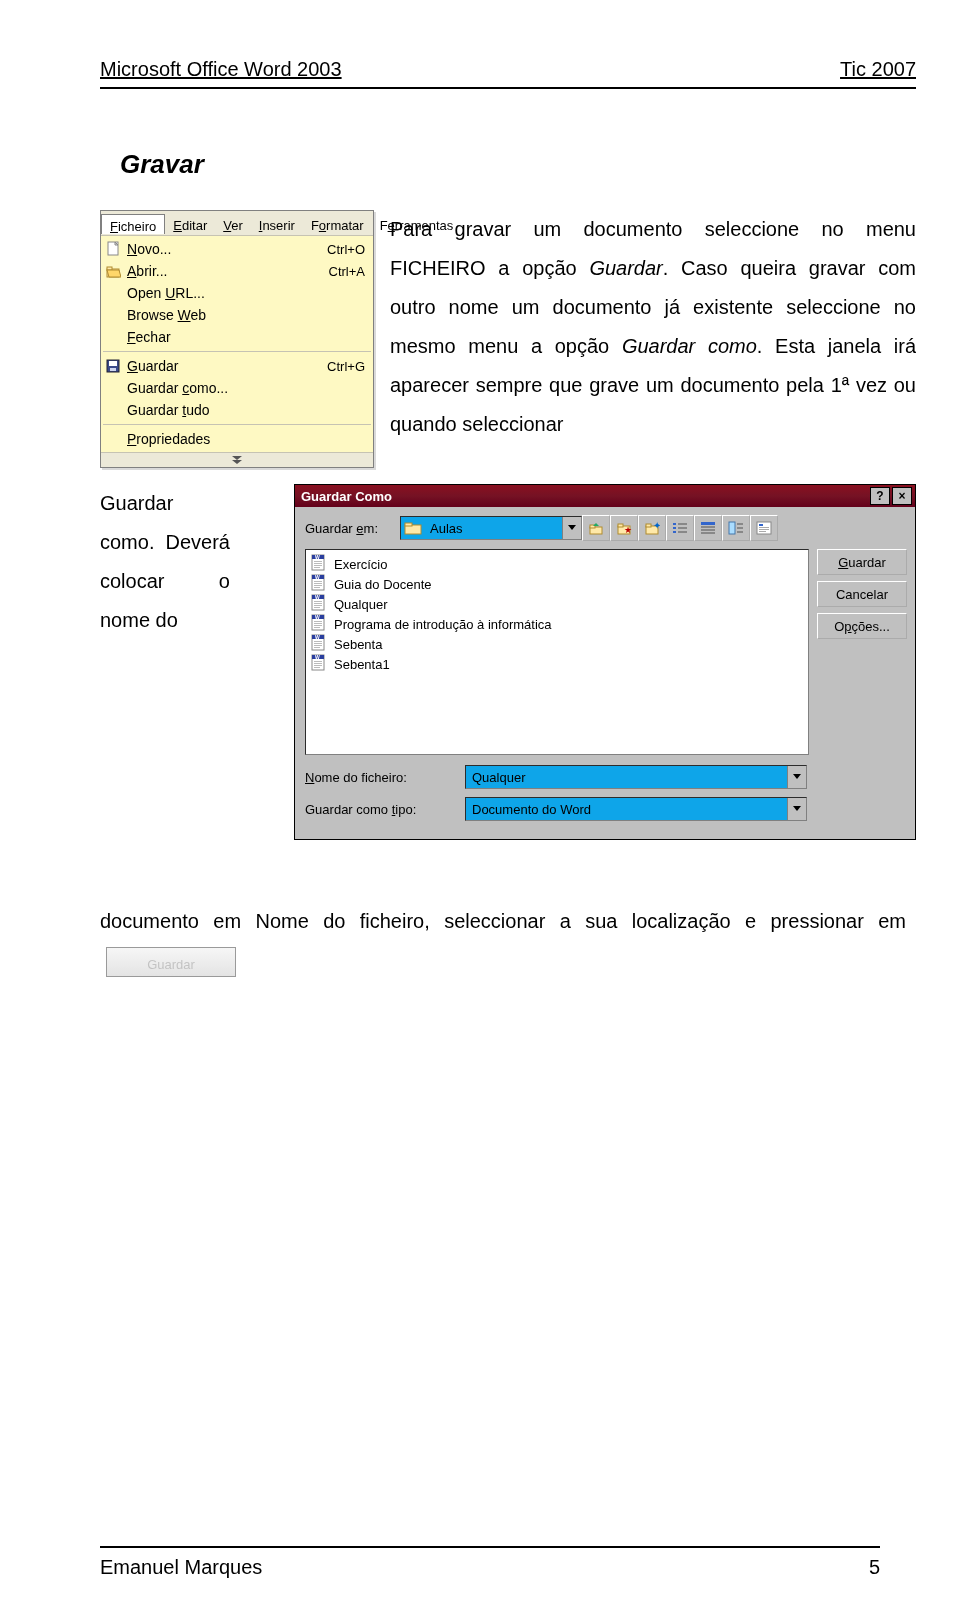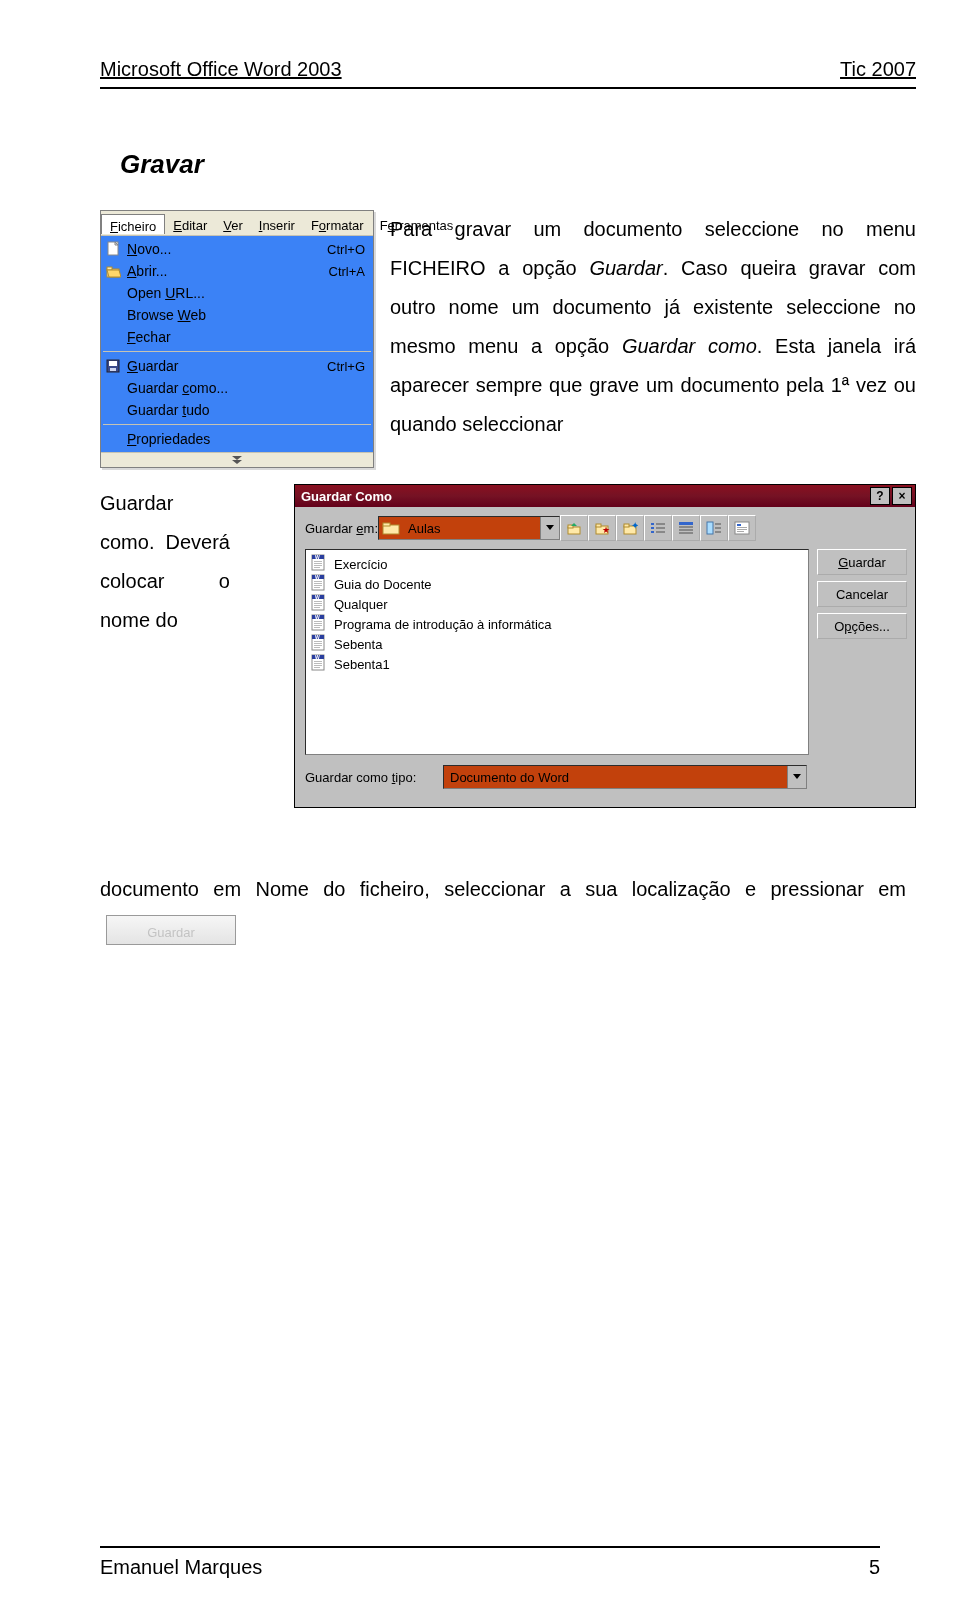--- a/index.html
+++ b/index.html
@@ -101,21 +101,21 @@
   }
   .menubar div {
     padding: 4px 8px 0 8px;
     font-size: 13px;
   }
   .menubar .active {
     background:#fff; border:1px solid #808080; border-bottom:none;
     position: relative; top:1px;
   }
   .mu { text-decoration: underline; }
-  .menu-body { background:#3b82f6; padding: 2px 0; }
+  .menu-body { background:#fef9c3; padding: 2px 0; }
   .menu-item {
     display:flex; align-items:center;
     height: 22px;
     padding: 0 8px 0 26px;
     position:relative;
     color:#000;
   }
   .menu-item .sc { margin-left:auto; padding-left:18px; color:#000; font-size:13px; }
   .menu-item .ic {
     position:absolute; left:4px; top:3px;
@@ -154,22 +154,23 @@
     border:1px solid #000;
     margin-left:2px;
     display:flex; align-items:center; justify-content:center;
     font-size:12px; font-weight:bold; color:#000;
   }
   .dlg-body { padding: 8px 8px 10px 10px; }
   .row { display:flex; align-items:center; gap:0; }
   .lbl { white-space:nowrap; }
   .combo {
     display:flex; align-items:center;
-    background:#c2410c; border:1px inset #808080;
+    background:#0ea5e9; border:1px inset #808080;
     height:22px;
+    margin-left:22px;
   }
   .combo.flex { flex:1; }
   .combo .txt { padding: 0 6px; flex:1; }
   .combo .dd {
     width:18px; height:100%;
     background:#c0c0c0; border-left:1px solid #808080;
     display:flex; align-items:center; justify-content:center;
   }
   .tbbtn {
     width:26px; height:24px;
@@ -462,20 +463,31 @@
               <div class="btn3d">Cancelar</div>
               <div class="btn3d">
                   <span>O<span class="mu">p</span>ções...</span>
                 </div>
             </div>
           </div>
 
           <div class="dlg-bottom">
             <div class="bottom-left">
               <div class="brow">
+                <span class="lbl"><span class="mu">N</span>ome do ficheiro:</span>
+                <div class="combo flex">
+                  <span class="txt">Qualquer</span>
+                  <div class="dd">
+                      <svg width="8" height="6">
+                        <polygon points="0,0 8,0 4,5" fill="#000"></polygon>
+                      </svg>
+                    </div>
+                </div>
+              </div>
+              <div class="brow">
                 <span class="lbl">Guardar como <span class="mu">t</span>ipo:</span>
                 <div class="combo flex">
                   <span class="txt">Documento do Word</span>
                   <div class="dd">
                       <svg width="8" height="6">
                         <polygon points="0,0 8,0 4,5" fill="#000"></polygon>
                       </svg>
                     </div>
                 </div>
               </div>

